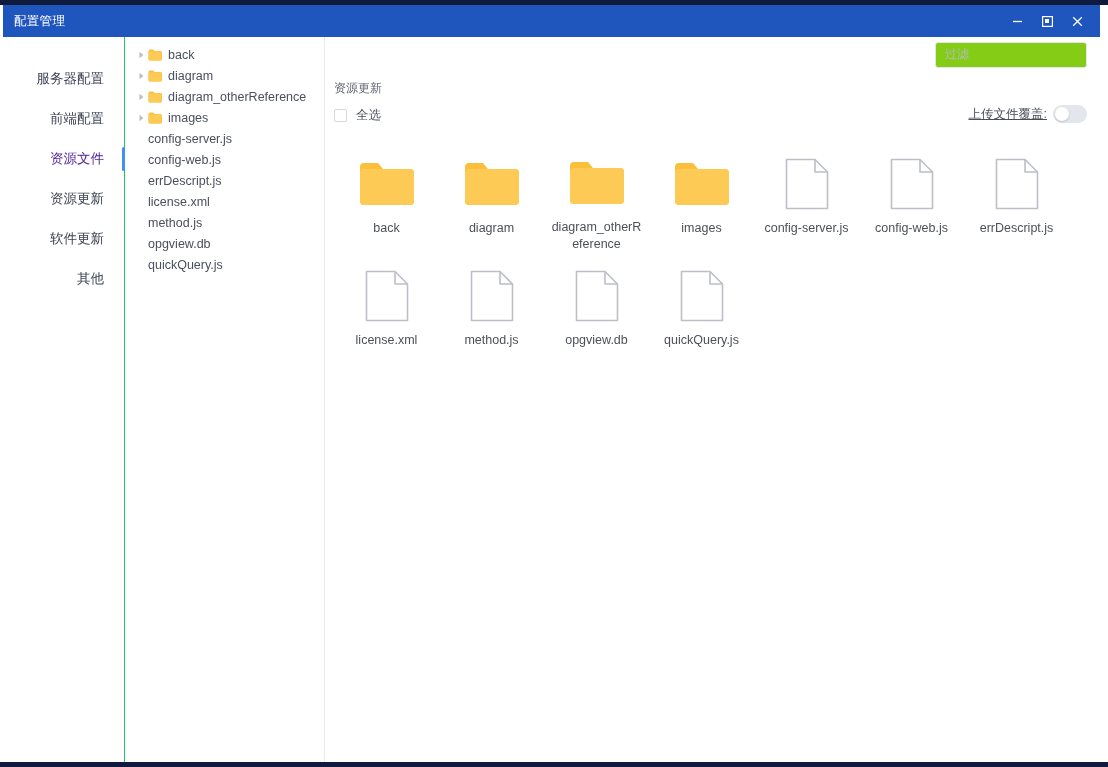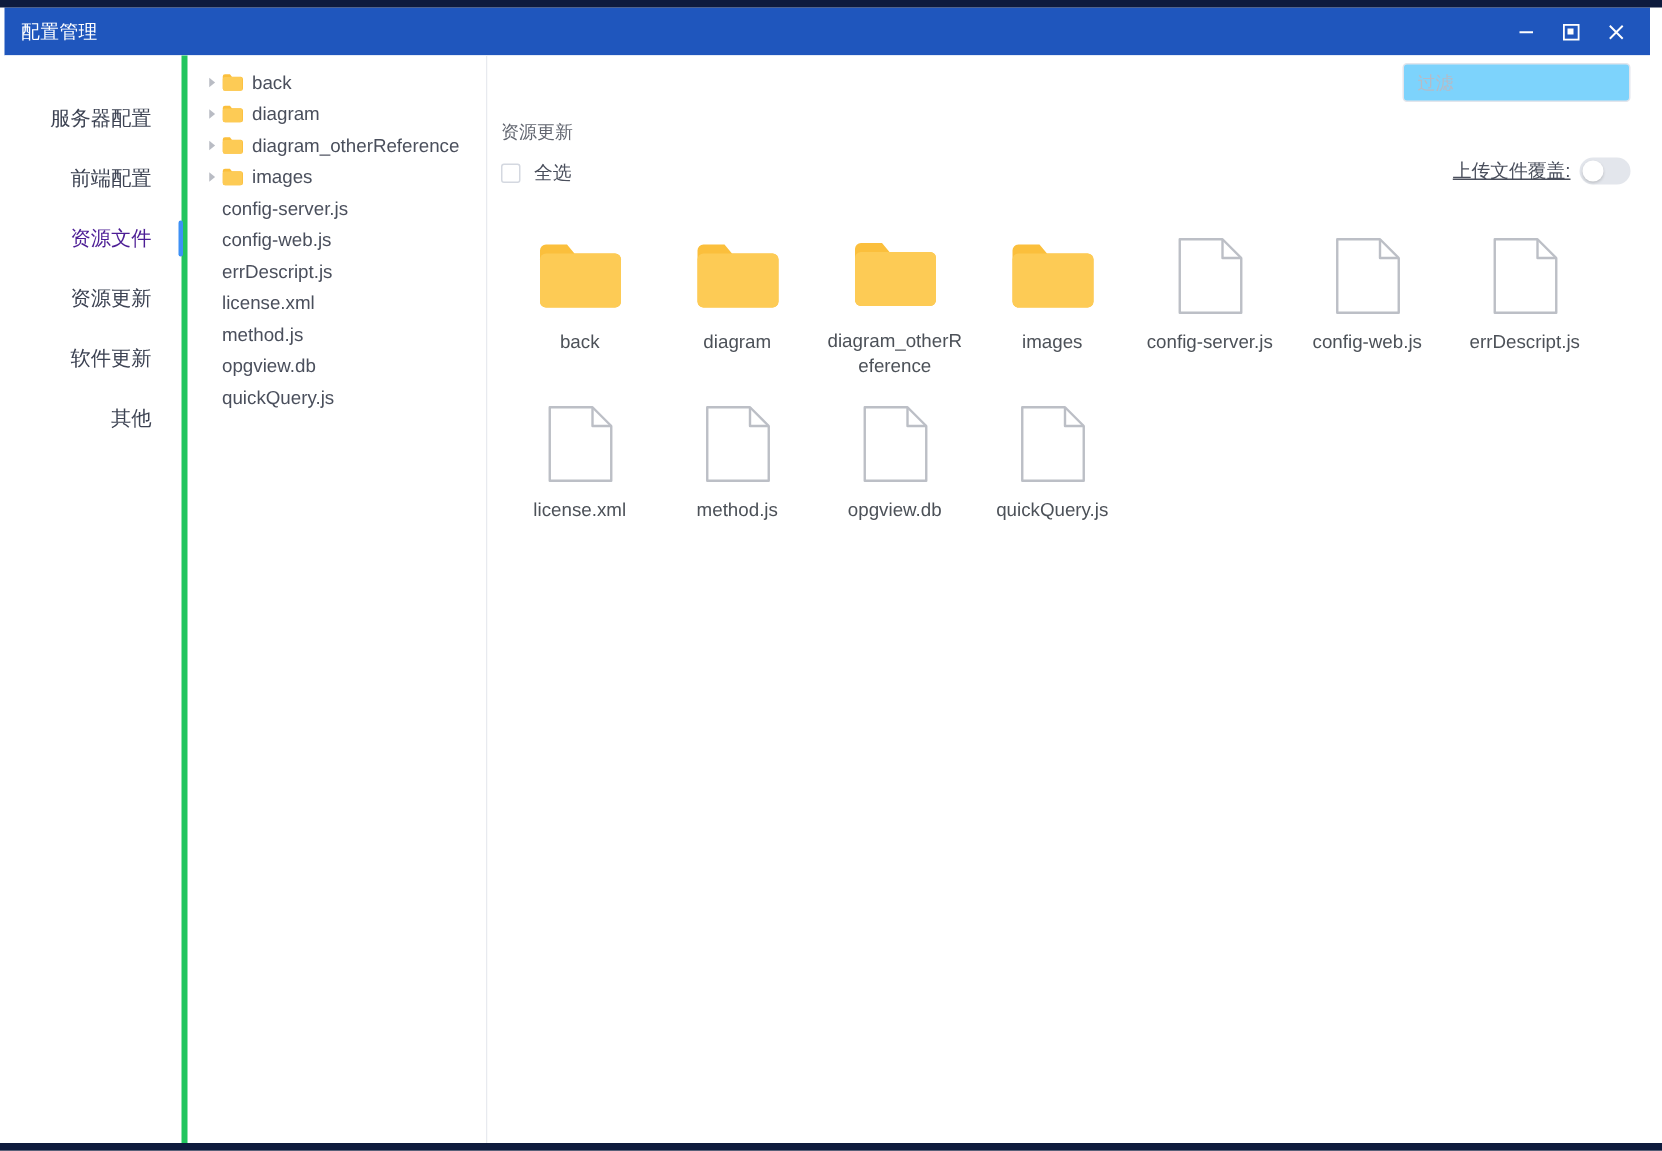--- a/index.html
+++ b/index.html
@@ -100,21 +100,21 @@
     height: 725px;
     background: #ffffff;
     display: flex;
   }
 
   
   #sidebar {
     position: relative;
     width: 122px;
     flex: 0 0 122px;
-    border-right: 4px solid #22c55e;
+    border-right: 1px solid #22c55e;
     padding-top: 22px;
     box-sizing: border-box;
     background: #ffffff;
   }
   .sidebar-item {
     position: relative;
     height: 40px;
     line-height: 40px;
     text-align: right;
     padding-right: 20px;
@@ -212,25 +212,25 @@
 
   #filter-box {
     position: absolute;
     right: 13px;
     top: 5px;
     width: 152px;
     height: 26px;
     box-sizing: border-box;
     border: 1px solid #e2e5ec;
     border-radius: 3px;
-    background: #7dd3fc;
+    background: #84cc16;
     padding: 0 9px;
     font-size: 12px;
     color: #555b68;
-    font-family: Liberation Serif, serif;
+    font-family: Liberation Mono, monospace;
     outline: none;
   }
   #filter-box::placeholder { color: #b6bbc6; }
 
   #breadcrumb {
     position: absolute;
     left: 9px;
     top: 43px;
     font-size: 12px;
     color: #61656f;

